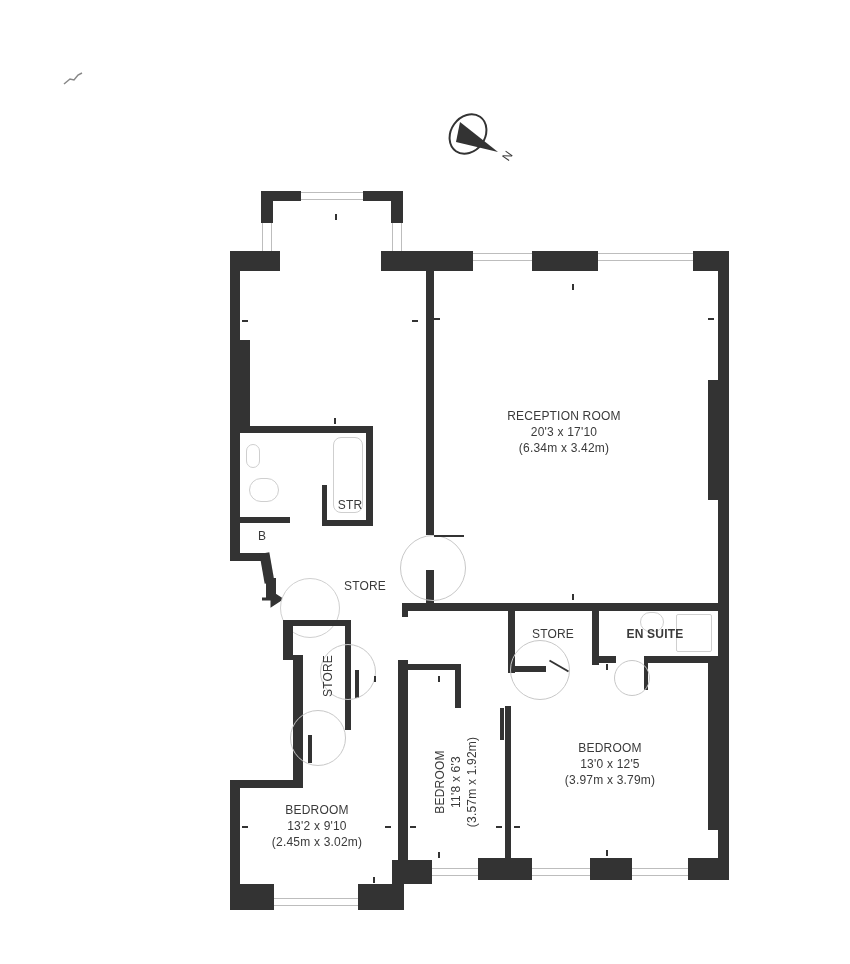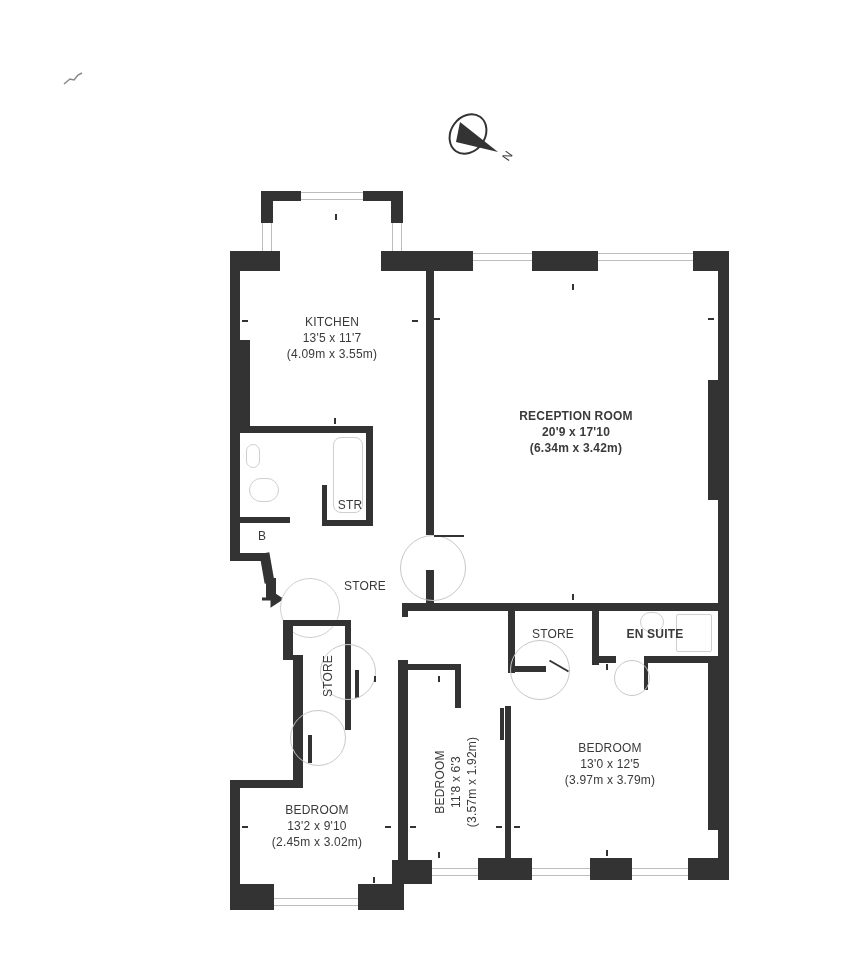--- a/index.html
+++ b/index.html
@@ -139,29 +139,24 @@
   <div class="tick" style="left:412px;top:320px;"></div>
   <div class="tick" style="left:434px;top:318px;"></div>
   <div class="tick" style="left:708px;top:318px;"></div>
   <div class="tick" style="left:242px;top:826px;"></div>
   <div class="tick" style="left:385px;top:826px;"></div>
   <div class="tick" style="left:410px;top:826px;"></div>
   <div class="tick" style="left:496px;top:826px;"></div>
   <div class="tick" style="left:514px;top:826px;"></div>
   <div class="tick" style="left:708px;top:822px;"></div>
 
-  <div class="lbl" style="left:262px;top:314px;width:140px;">
-    <span class="t">KITCHEN</span>
-    <span class="t">13'5 x 11'7</span>
-    <span class="t">(4.09m x 3.55m)</span>
-  </div>
-
-  <div class="lbl" style="left:488px;top:408px;width:176px;font-weight:bold;">
+
+  <div class="lbl" style="left:476px;top:408px;width:176px;">
     <span class="t">RECEPTION ROOM</span>
-    <span class="t">20'9 x 17'10</span>
+    <span class="t">20'3 x 17'10</span>
     <span class="t">(6.34m x 3.42m)</span>
   </div>
 
   <div class="lbl" style="left:540px;top:740px;width:140px;">
     <span class="t">BEDROOM</span>
     <span class="t">13'0 x 12'5</span>
     <span class="t">(3.97m x 3.79m)</span>
   </div>
 
   <div class="lbl" style="left:252px;top:802px;width:130px;">

